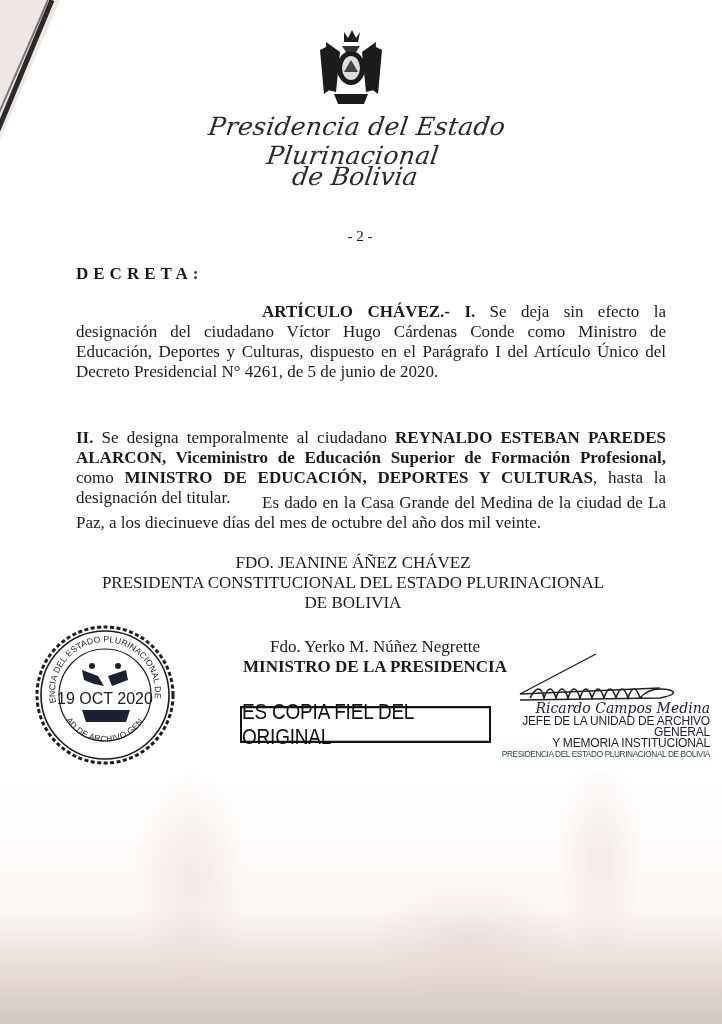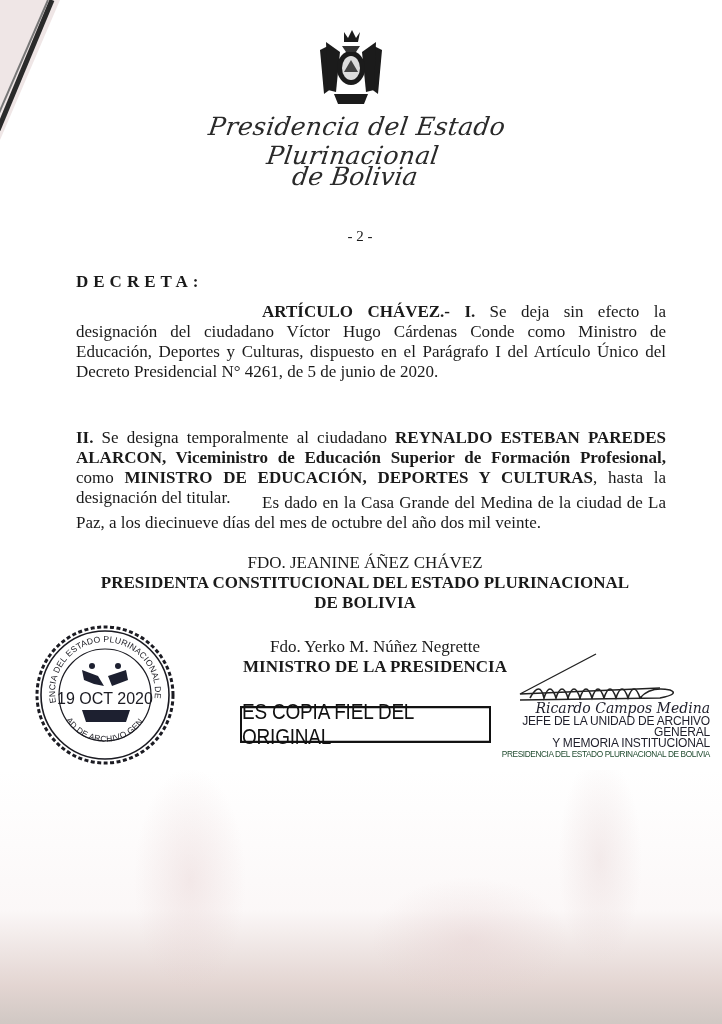--- a/index.html
+++ b/index.html
@@ -24,32 +24,32 @@
   }
   .abs { position: absolute; }
   .crest { left: 314px; top: 28px; width: 74px; height: 80px; }
   .letterhead {
     left: 140px; width: 430px; text-align: center;
     font-family: "DejaVu Serif", serif; font-style: italic; color: #2a2a2a;
   }
   .lh1 { top: 112px; font-size: 25px; letter-spacing: 0.3px; transform: skewX(-8deg); }
   .lh2 { top: 162px; font-size: 25px; transform: skewX(-8deg); }
   .pagenum { top: 228px; left: 340px; width: 40px; text-align: center; font-size: 15px; }
-  .decreta { top: 272px; left: 76px; font-size: 17px; font-weight: bold; letter-spacing: 5px; }
+  .decreta { top: 264px; left: 76px; font-size: 17px; font-weight: bold; letter-spacing: 5px; }
   .para {
     left: 76px; width: 590px; font-size: 17px; line-height: 20px; text-align: justify;
     text-align-last: left;
   }
   .p1 { top: 302px; text-indent: 186px; }
   .p2 { top: 397px; margin-top: 31px; }
   .p3 { top: 493px; text-indent: 186px; }
   b { font-weight: bold; }
-  .center { text-align: center; left: 60px; width: 610px; font-size: 17px; line-height: 20px; }
+  .center { text-align: center; left: 48px; width: 610px; font-size: 17px; line-height: 20px; }
   .sig1 { top: 553px; }
-  .sig1 .title { font-weight: bold; }
+  .sig1 .title { font-weight: normal; }
   .sig2 { top: 637px; left: 150px; width: 450px; }
   .sig2 .title { font-weight: bold; text-align: center; }
   .stamp { left: 34px; top: 624px; width: 142px; height: 142px; }
   .copybox {
     left: 240px; top: 708px; width: 251px; height: 33px;
     border: 2px solid #111; box-sizing: border-box;
     font-family: "Liberation Sans", sans-serif; font-size: 19px; letter-spacing: -0.2px;
     display: flex; align-items: center; justify-content: center; color: #111;
     transform: scaleY(1.12);
   }

